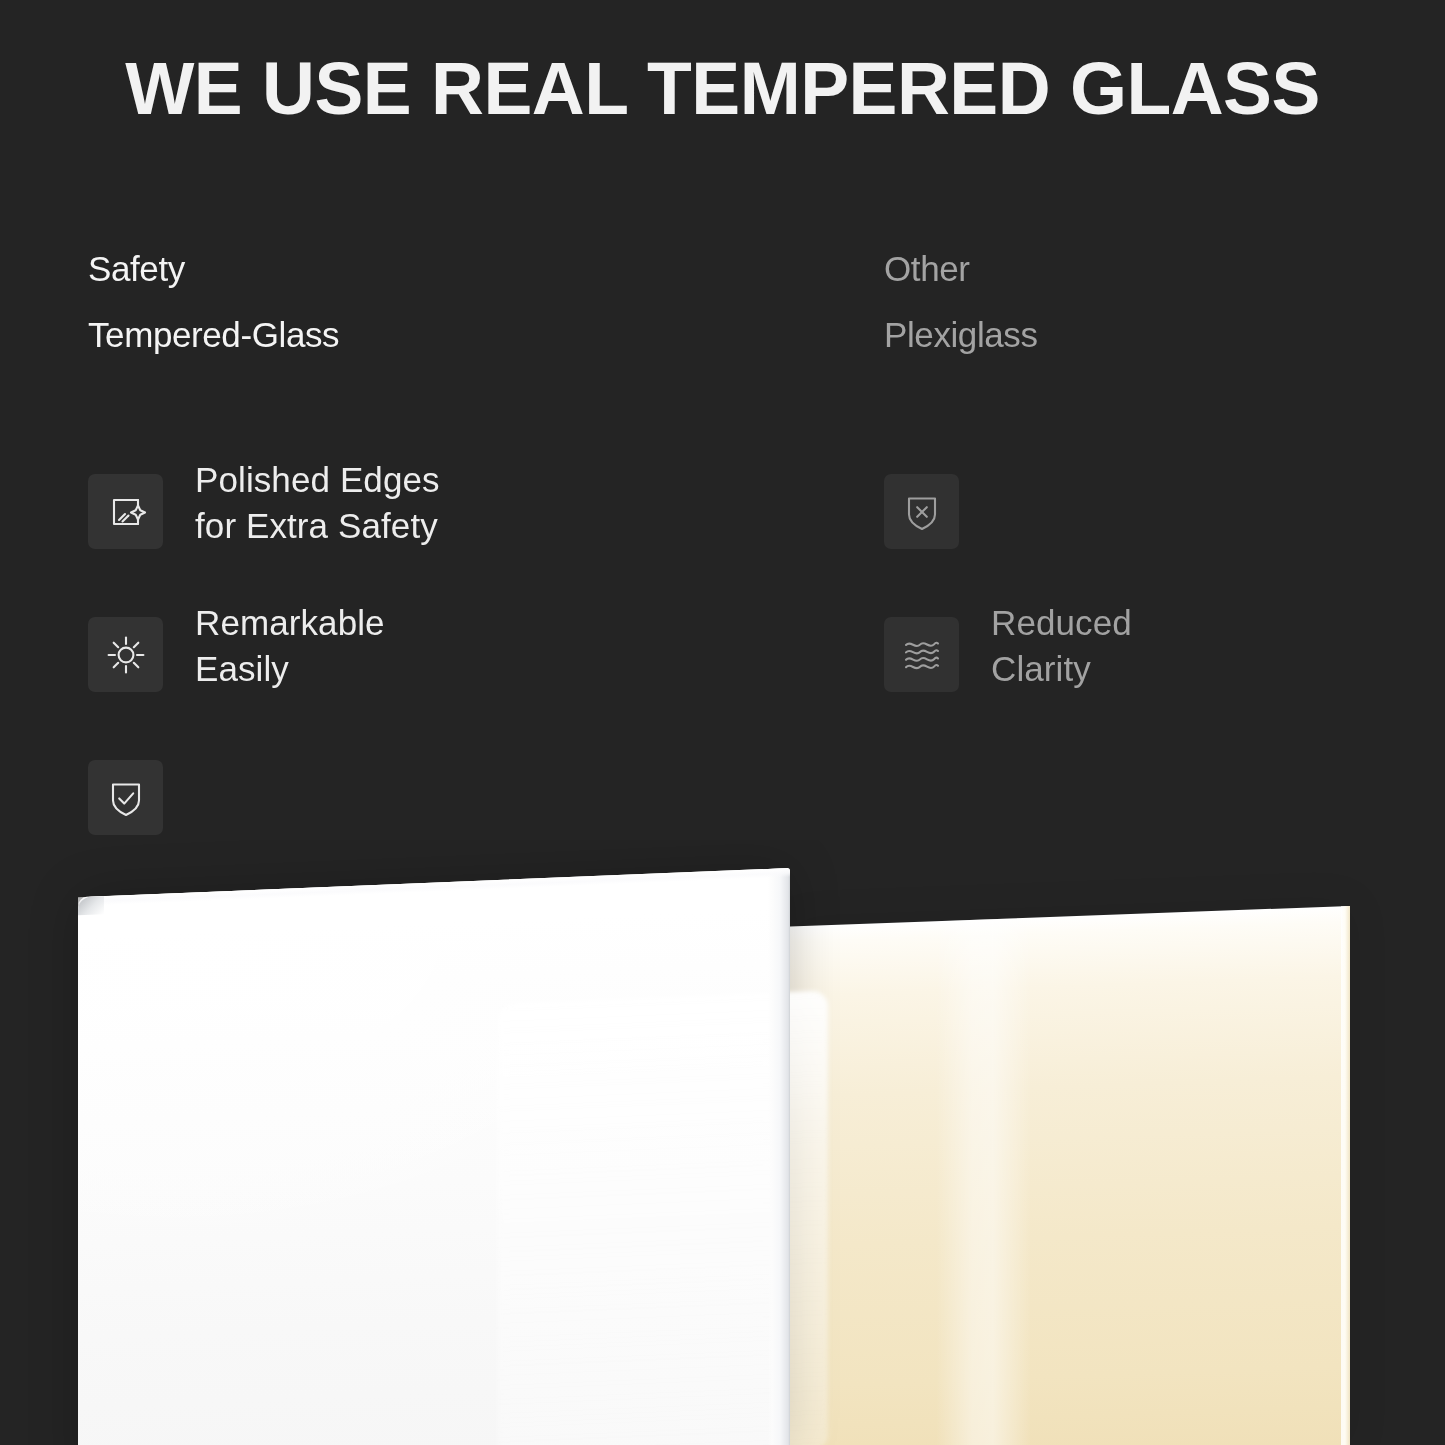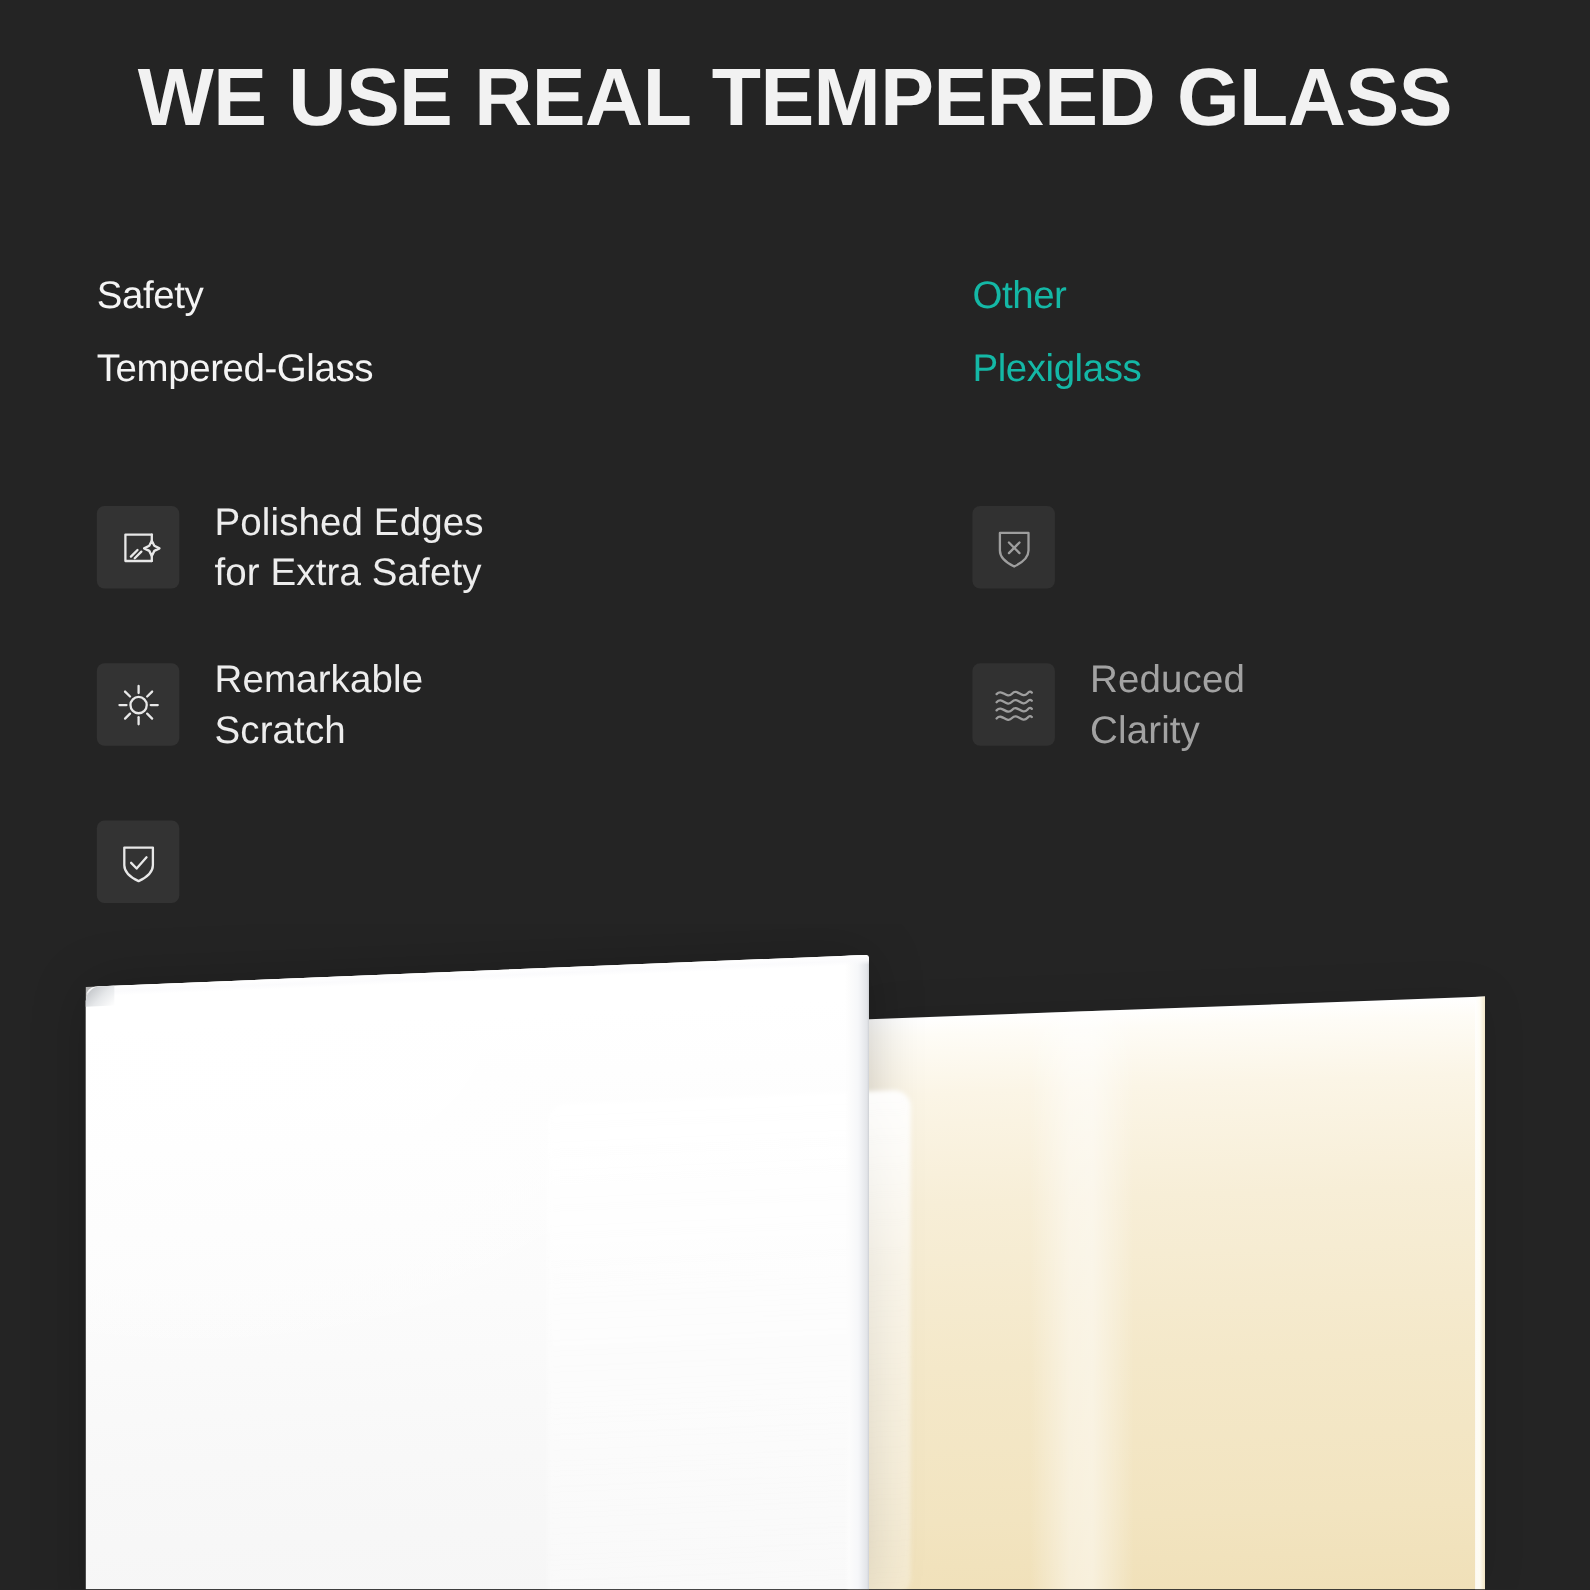--- a/index.html
+++ b/index.html
@@ -51,29 +51,29 @@
   #col-right { left: 884px; width: 520px; }
 
   .col-heading {
     font-size: 35px;
     line-height: 66px;
     font-weight: 400;
     letter-spacing: -0.4px;
     white-space: pre-line;
   }
   #col-left  .col-heading { color: #f4f4f4; }
-  #col-right .col-heading { color: #14b8a6; }
+  #col-right .col-heading { color: #a3a3a3; }
 
   .feature-list {
     margin-top: 78px;
     list-style: none;
   }
   .feature-row {
     display: flex;
-    align-items: center;
+    align-items: flex-end;
     height: 103px;
     margin-bottom: 40px;
   }
   .feature-row:last-child { margin-bottom: 0; }
 
   .feature-icon {
     flex: 0 0 auto;
     width: 75px;
     height: 75px;
     border-radius: 7px;
@@ -271,21 +271,21 @@
             <path d="M22 33 V39.4"></path>
             <path d="M4.6 22 H11"></path>
             <path d="M33 22 H39.4"></path>
             <path d="M9.7 9.7 L14.2 14.2"></path>
             <path d="M29.8 29.8 L34.3 34.3"></path>
             <path d="M34.3 9.7 L29.8 14.2"></path>
             <path d="M14.2 29.8 L9.7 34.3"></path>
           </svg>
         </span>
         <span class="feature-text">Remarkable
-Scratch</span>
+Easily</span>
       </li>
 
       <li class="feature-row">
         <span class="feature-icon">
           <svg width="44" height="44" viewBox="0 0 44 44" fill="none" stroke="#e8e8e8" stroke-width="2.1" stroke-linecap="round" stroke-linejoin="round">
             <path d="M9 8.5 H35 V24.5 C35 31.5 29.5 35.5 22 39 C14.5 35.5 9 31.5 9 24.5 Z"></path>
             <path d="M15.2 22.4 L20.2 27.6 L29.2 17.4"></path>
           </svg>
         </span>
       </li>

